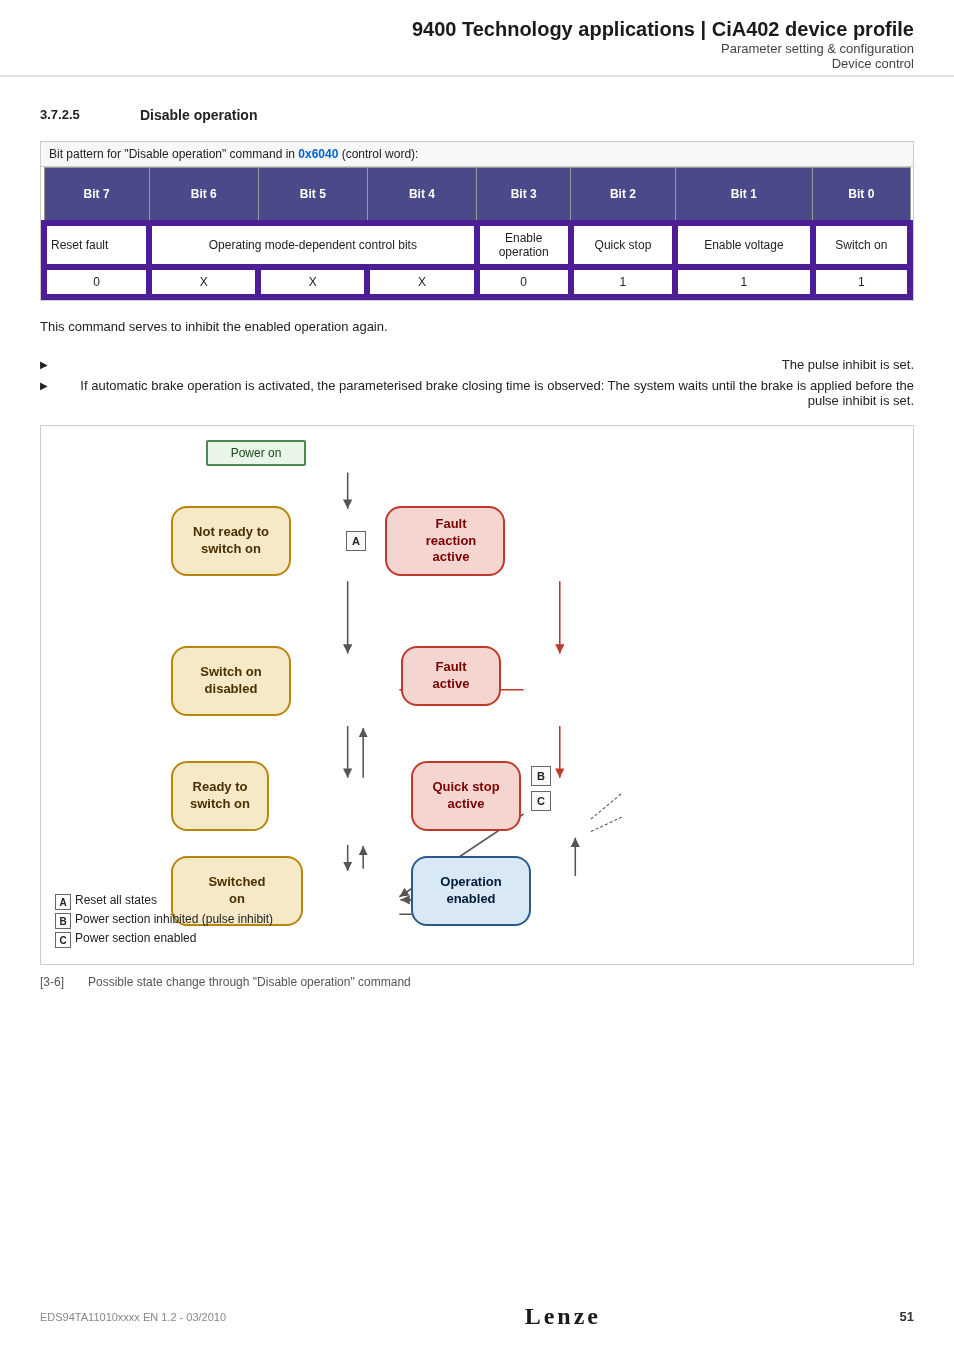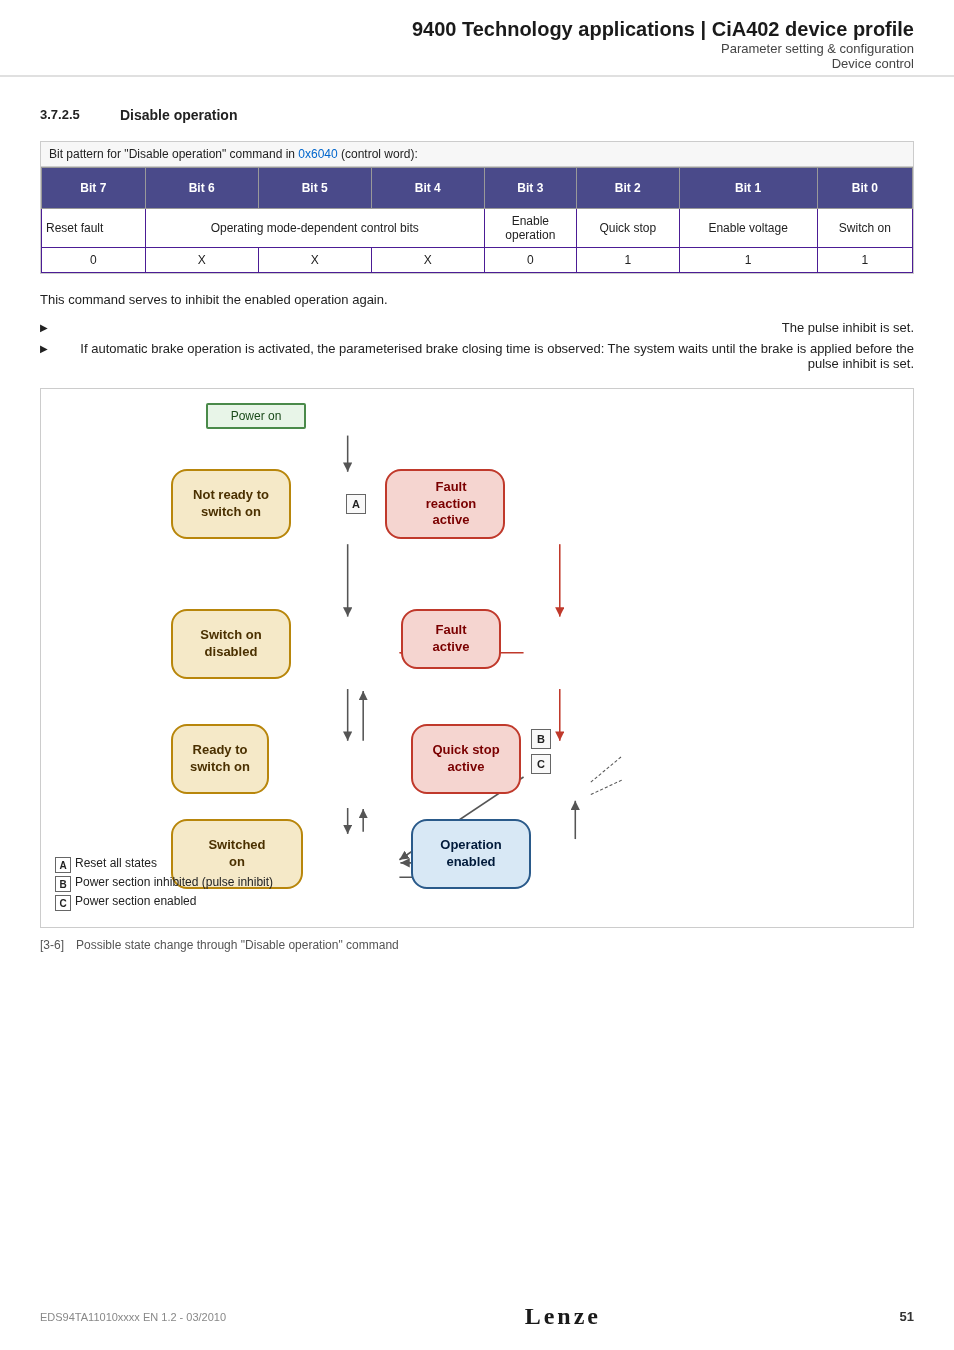--- a/index.html
+++ b/index.html
@@ -4,53 +4,53 @@
   <style>
     * { box-sizing: border-box; margin: 0; padding: 0; }
     body { font-family: Arial, sans-serif; font-size: 13px; background: #fff; color: #222; width: 954px; min-height: 1350px; }
 
     .page-header { text-align: right; padding: 18px 40px 4px 40px; border-bottom: 2px solid #e0e0e0; }
     .page-header .main-title { font-size: 20px; font-weight: bold; color: #1a1a1a; }
     .page-header .sub-title { font-size: 13px; color: #444; }
 
     .content { padding: 30px 40px 40px 40px; }
 
-    .section-heading { display: flex; gap: 20px; margin-bottom: 18px; }
+    .section-heading { display: flex; gap: 40px; margin-bottom: 18px; }
     .section-num { font-weight: bold; font-size: 13px; min-width: 60px; }
     .section-title { font-weight: bold; font-size: 14px; }
 
     .bit-table-wrapper { border: 1px solid #ccc; margin-bottom: 18px; font-size: 12px; }
     .bit-table-note { padding: 5px 8px; background: #f7f7f7; border-bottom: 1px solid #ccc; font-size: 12px; }
-    .bit-table-note a { color: #0066cc; text-decoration: none; }
+    .bit-table-note a { color: #0066cc; text-decoration: none; font-weight: bold; }
     .bit-table { width: 100%; border-collapse: collapse; }
-    .bit-table th { background: #4a4a8a; color: #fff; text-align: center; padding: 13px 4px; border: 1px solid #999; font-size: 12px; }
-    .bit-table td { border: 1px solid #4c1d95; padding: 5px 4px; text-align: center; font-size: 12px; }
+    .bit-table th { background: #4a4a8a; color: #fff; text-align: center; padding: 19px 4px; border: 1px solid #999; font-size: 12px; }
+    .bit-table td { border: 6px solid #4c1d95; padding: 5px 4px; text-align: center; font-size: 12px; }
     .bit-table td.left-align { text-align: left; }
 
-    .body-text { margin-bottom: 10px; font-size: 13px; }
+    .body-text { margin-bottom: 20px; font-size: 13px; }
     .bullet-list { margin: 8px 0 8px 0; list-style: none; }
     .bullet-list li { padding: 3px 0 3px 22px; position: relative; font-size: 13px; text-align: right; }
     .bullet-list li::before { content: '▶'; position: absolute; left: 0; font-size: 10px; top: 5px; }
     .bullet-list li a { color: #0066cc; text-decoration: none; }
 
     
     .diagram-container { border: 1px solid #ccc; background: #fff; padding: 20px; margin: 14px 0 8px 0; position: relative; min-height: 540px; }
 
     .state-box { position: absolute; border: 2px solid #888; border-radius: 16px; text-align: center; font-weight: bold; font-size: 13px; padding: 10px 12px; background: #f5f0d8; display: flex; align-items: center; justify-content: center; }
     .state-box.orange { background: #f5e9c8; border-color: #b8860b; color: #4a3000; }
     .state-box.red { background: #f5d5d0; border-color: #c0392b; color: #7a0000; }
     .state-box.poweron { background: #e8f5e8; border-color: #4a8a4a; color: #1a4a1a; font-size: 12px; font-weight: normal; border-radius: 2px; padding: 4px 14px; }
 
     svg.diagram-svg { position: absolute; top: 0; left: 0; width: 100%; height: 100%; pointer-events: none; }
 
     .legend { margin-top: 6px; font-size: 12px; }
     .legend-item { display: flex; align-items: flex-start; gap: 4px; margin-bottom: 2px; }
     .legend-icon { width: 16px; height: 16px; border: 1px solid #666; display: inline-flex; align-items: center; justify-content: center; font-size: 10px; font-weight: bold; flex-shrink: 0; margin-top: 1px; }
 
-    .caption { display: flex; gap: 12px; font-size: 12px; color: #555; margin-top: 10px; }
+    .caption { display: flex; gap: 24px; font-size: 12px; color: #555; margin-top: 10px; }
     .caption-num { color: #555; }
 
     
     .label-box { position: absolute; border: 1px solid #666; background: #f9f9f9; width: 20px; height: 20px; display: flex; align-items: center; justify-content: center; font-size: 11px; font-weight: bold; }
   </style>
 </head>
 <body>
 
 <div class="page-header">
   <div class="main-title">9400 Technology applications | CiA402 device profile</div>

